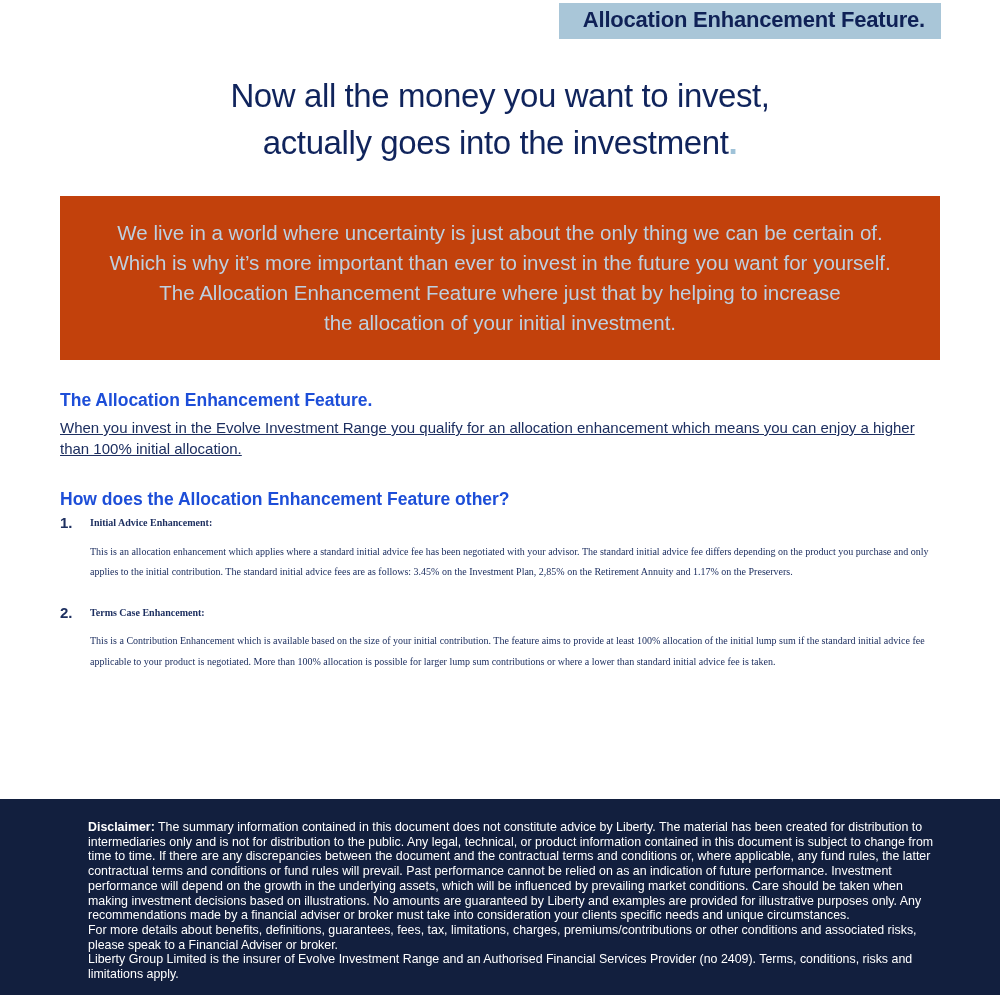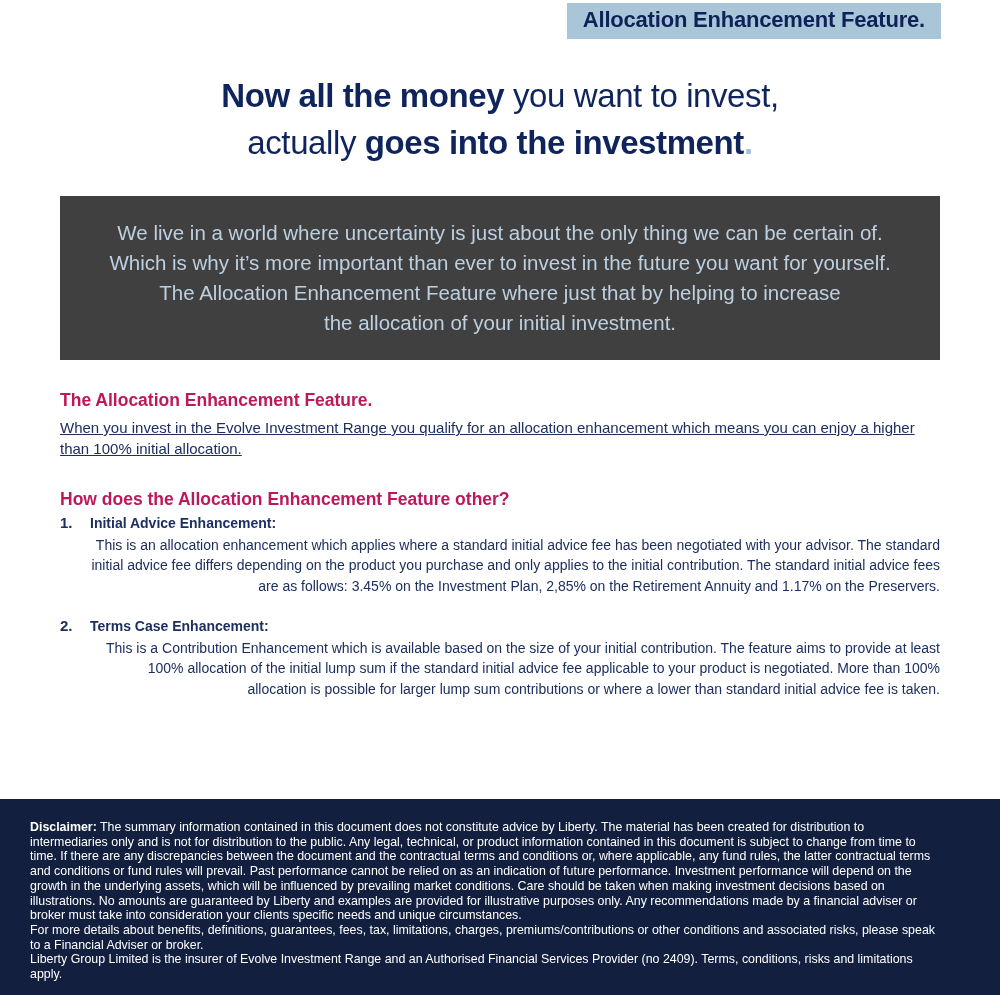--- a/index.html
+++ b/index.html
@@ -9,70 +9,70 @@
     background:#ffffff;
     font-family:"Liberation Sans", sans-serif;
     overflow:hidden;
   }
   
   .badge {
     position:absolute; top:3px; right:59px;
     background:#a9c6d8;
     color:#0f2156;
     font-size:22px; font-weight:700;
-    padding:4px 16px 6px 16px;
+    padding:4px 16px 6px 24px;
     letter-spacing:-0.2px;
   }
   
   .headline {
     padding-top:72px;
     text-align:center;
     font-size:33px; line-height:47px;
     color:#10245c;
     letter-spacing:-0.4px;
   }
-  .headline .hl-bold { font-weight:700;margin-top:24px; }
+  .headline .hl-bold { font-weight:400;margin-top:24px; }
   .headline .hl-period { font-weight:700; color:#9fc2d8; }
   
   .intro-panel {
     margin:30px 60px 0 60px;
-    background:#404040;
+    background:#c2410c;
     color:#bed0e0;
     text-align:center;
     font-size:20.5px; line-height:30px;
     padding:22px 10px;
     font-weight:400;
   }
   
   .content {
     margin:0 60px;
     color:#1d2f60;
   }
   .section-heading {
     margin:30px 0 0 0;
     font-size:17.5px; font-weight:700;
-    color:#be185d;
+    color:#1d4ed8;
   }
   .body-text {
     margin:7px 0 0 0;
     font-size:15px; line-height:20.5px;text-decoration:underline;
   }
   .list-item { display:flex; margin-top:3px; }
   .list-item.second { margin-top:20px; }
   .item-number { width:30px; flex:none; font-weight:700; font-size:15px; line-height:20.5px; }
-  .item-content { flex:1; font-size:14px; line-height:20.5px; }
+  .item-content { flex:1; font-size:10px; line-height:20.5px;font-family:Liberation Serif, serif; }
   .item-title { font-weight:700; }
-  .item-body { margin-top:1px;text-align:right; }
+  .item-body { margin-top:8px; }
   
   .footer {
     position:absolute; left:0; right:0; bottom:0;
     height:196px; box-sizing:border-box;
     background:#121f3e;
     color:#ffffff;
-    padding:21px 58px 0 30px;
+    padding:21px 58px 0 88px;
     font-size:12.4px; line-height:14.7px;
   }
   .footer p { margin:0; }
   .footer p + p { }
   .footer .bold { font-weight:700; }
 </style>
 </head>
 <body>
 
 <div class="page">

